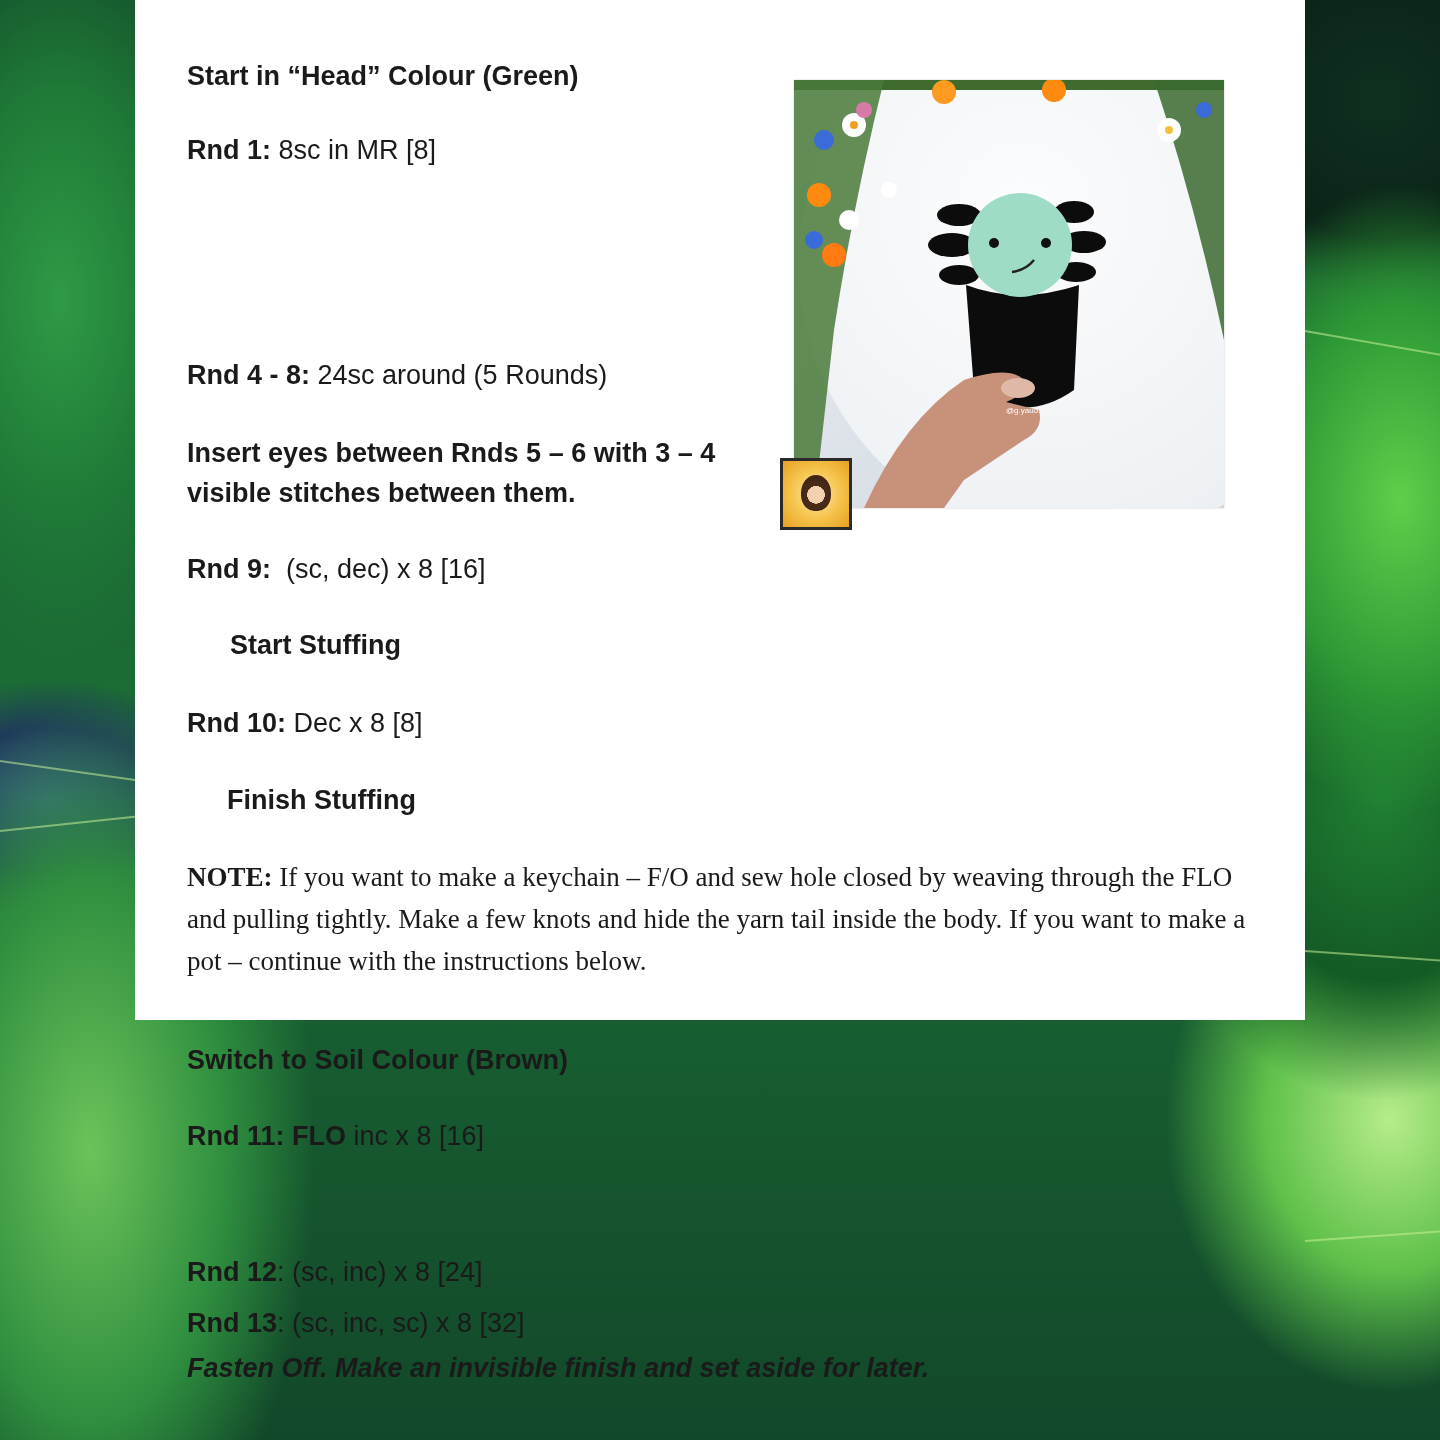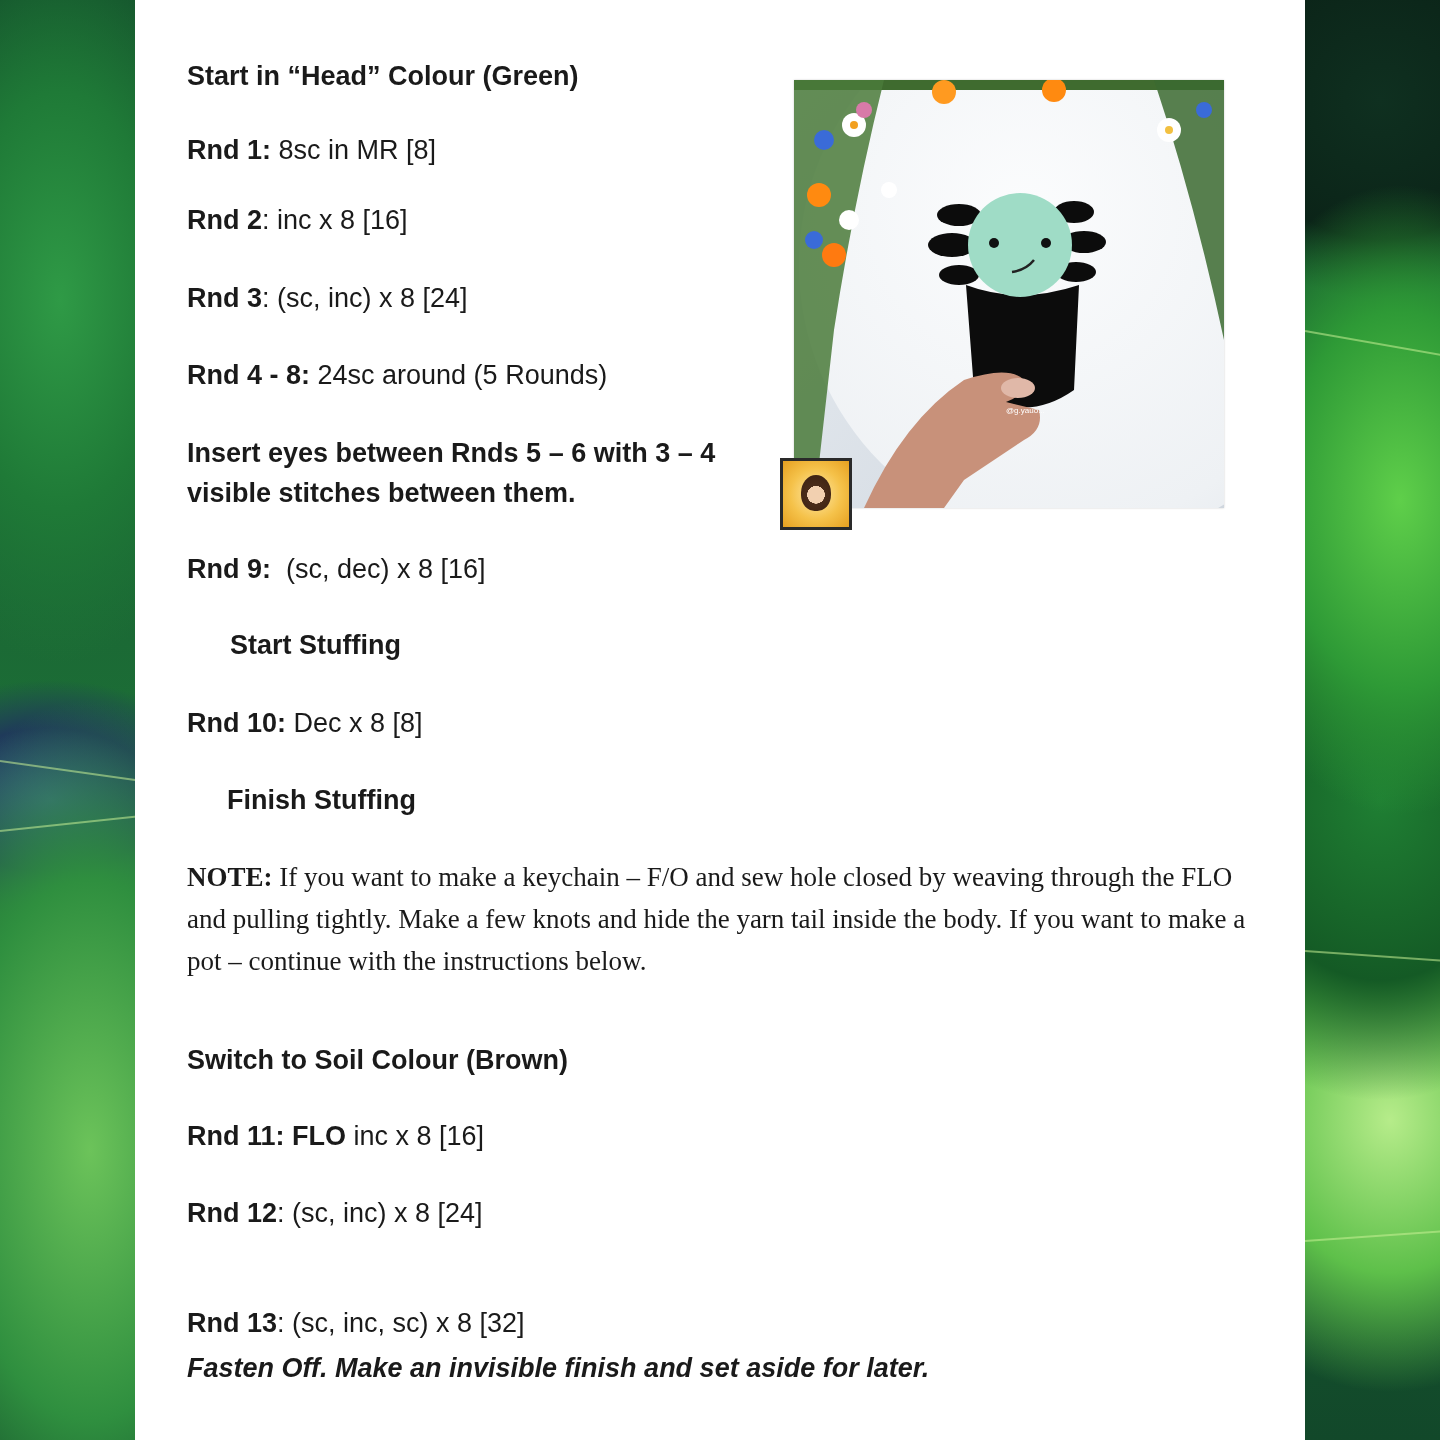--- a/index.html
+++ b/index.html
@@ -9,21 +9,21 @@
       background:
         radial-gradient(ellipse 260px 520px at 60px 300px,#2f9a46 0%,#1f7a37 40%,transparent 70%),
         radial-gradient(ellipse 300px 600px at 90px 1150px,#6cc35a 0%,#2f8f3f 45%,transparent 75%),
         radial-gradient(ellipse 180px 120px at 50px 800px,#3a5f8a 0%,#1f3a5a 60%,transparent 100%),
         radial-gradient(ellipse 260px 420px at 1400px 500px,#5fcf4a 0%,#2e9a36 45%,transparent 75%),
         radial-gradient(ellipse 240px 300px at 1380px 800px,#1f7f33 0%,#145a25 60%,transparent 100%),
         radial-gradient(ellipse 280px 340px at 1390px 1120px,#b6ec8a 0%,#5ec04a 45%,transparent 80%),
         radial-gradient(ellipse 200px 200px at 1380px 100px,#0f3020 0%,#0b2418 70%,transparent 100%),
         linear-gradient(180deg,#14512c 0%,#1c6d36 50%,#12482a 100%);}
   .leaf-line{position:absolute;height:2px;background:rgba(200,240,150,.55);transform-origin:left center;}
-  .paper{position:absolute;left:135px;top:0;width:1170px;height:1440px;background:#ffffff;}
+  .paper{position:absolute;left:135px;top:0;width:1170px;height:1020px;background:#ffffff;}
   .text{position:absolute;left:52px;color:#1a1a1a;font-size:27px;line-height:40px;}
   .b{font-weight:bold;}
   .note{width:1080px;line-height:42px;font-family:Liberation Serif, serif;}
   .photo{position:absolute;left:659px;top:80px;width:430px;height:428px;overflow:hidden;
          background:linear-gradient(135deg,#e9eef3,#cfd6de);box-shadow:0 0 2px rgba(0,0,0,.2);}
   .plate{position:absolute;left:5px;top:-95px;width:560px;height:560px;border-radius:50%;
          background:radial-gradient(circle at 40% 40%,#fbfcfd 0%,#eef1f4 70%,#dfe4ea 100%);}
   .flowers{position:absolute;left:0;top:0;width:430px;height:428px;}
   .badge{position:absolute;left:645px;top:458px;width:72px;height:72px;border:3px solid #2a2a2a;
          background:radial-gradient(circle,#ffe9a8 0%,#f5c24a 55%,#e6a020 100%);box-sizing:border-box;}
@@ -42,27 +42,21 @@
 </div>
 
 <div class="paper">
 
   <div class="text b" style="top:56px;">Start in “Head” Colour (Green)</div>
 
   <div class="text" style="top:130px;">
     <span class="b">Rnd 1:</span><span> 8sc in MR [8]</span>
   </div>
 
-  <div class="text" style="top:200px;">
-    <span class="b">Rnd 2</span><span>: inc x 8 [16]</span>
-  </div>
 
-  <div class="text" style="top:278px;">
-    <span class="b">Rnd 3</span><span>: (sc, inc) x 8 [24]</span>
-  </div>
 
   <div class="text" style="top:355px;">
     <span class="b">Rnd 4 - 8:</span><span> 24sc around (5 Rounds)</span>
   </div>
 
   <div class="text b" style="top:433px;">
     <div>Insert eyes between Rnds 5 – 6 with 3 – 4</div>
     <div>visible stitches between them.</div>
   </div>
 
@@ -81,21 +75,21 @@
   <div class="text note" style="top:856px;">
     <span class="b">NOTE:</span><span> If you want to make a keychain – F/O and sew hole closed by weaving through the FLO and pulling tightly. Make a few knots and hide the yarn tail inside the body. If you want to make a pot – continue with the instructions below.</span>
   </div>
 
   <div class="text b" style="top:1040px;">Switch to Soil Colour (Brown)</div>
 
   <div class="text" style="top:1116px;">
     <span class="b">Rnd 11: FLO</span><span> inc x 8 [16]</span>
   </div>
 
-  <div class="text" style="top:1193px;">
+  <div class="text" style="top:1252px;">
     <span class="b">Rnd 12</span><span>: (sc, inc) x 8 [24]</span>
   </div>
 
   <div class="text" style="top:1271px;margin-top:32px;">
     <span class="b">Rnd 13</span><span>: (sc, inc, sc) x 8 [32]</span>
   </div>
 
   <div class="text b" style="top:1348px;font-style:italic;">Fasten Off. Make an invisible finish and set aside for later.</div>
 
   <div class="photo">

